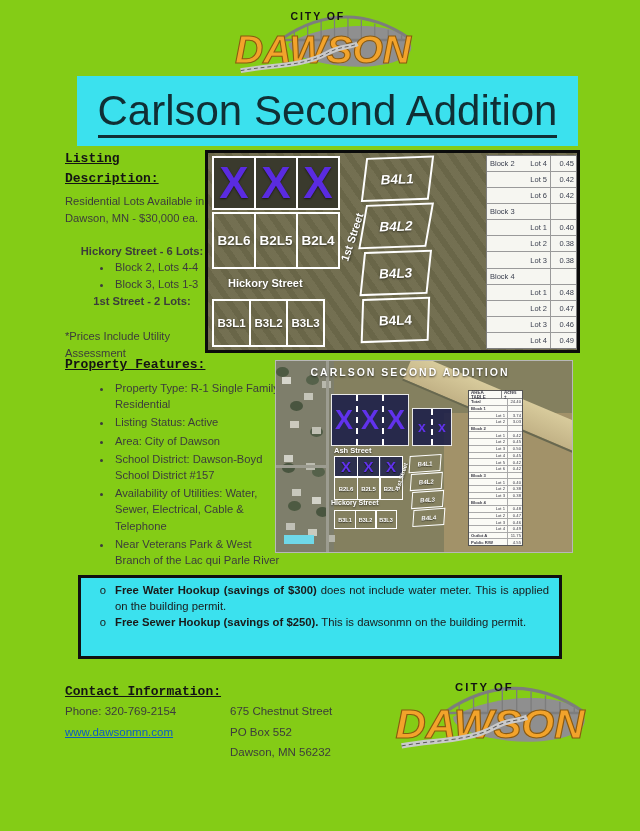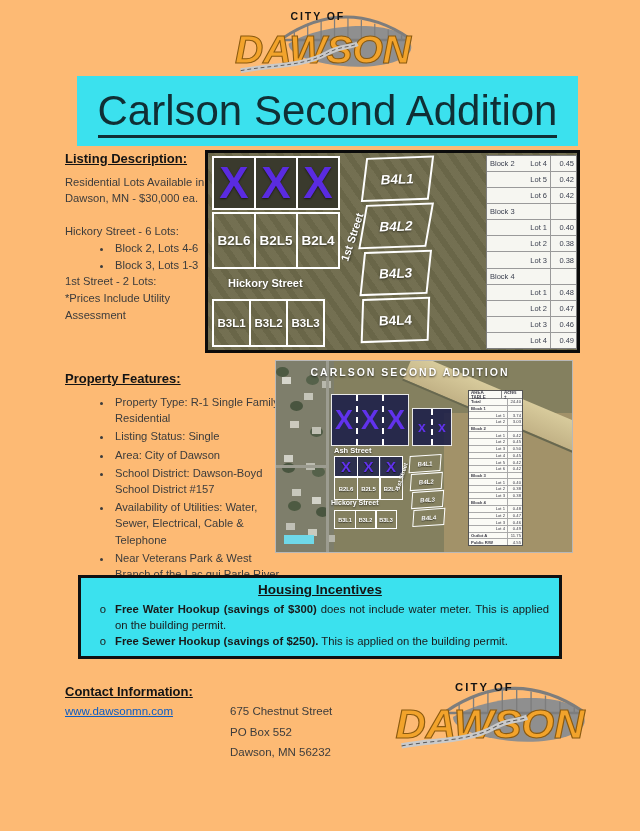--- a/index.html
+++ b/index.html
@@ -1,41 +1,41 @@
 <!DOCTYPE html>
 <html><head>
 <meta charset="utf-8">
 <style>
   *{box-sizing:border-box;margin:0;padding:0;}
   html,body{background:#ffffff;}
   body{font-family:"Liberation Sans","DejaVu Sans",sans-serif;}
-  #page{position:relative;width:640px;height:831px;background:#fdba74;overflow:hidden;}
+  #page{position:relative;width:640px;height:831px;background:#84cc16;overflow:hidden;}
 
   
   .logo{position:absolute;}
   .logo-top{left:233px;top:5px;width:182px;height:70px;}
   .logo-bottom{left:393px;top:676px;width:196px;height:74px;}
   .logo svg{width:100%;height:100%;}
 
   
   .title-band{position:absolute;left:77px;top:76px;width:501px;height:70px;background:#3be1ee;
     display:flex;align-items:center;justify-content:center;}
   .title-band h1{font-size:42px;font-weight:400;color:#102f35;letter-spacing:0px;}
   .title-band h1 span{border-bottom:3px solid #102f35;padding-bottom:1px;}
 
   
   .listing{position:absolute;left:65px;top:149px;width:154px;color:#3c3c3c;font-size:11.2px;line-height:1.5;}
-  .listing h2,.features h2,.contact h2{font-size:13px;font-weight:bold;color:#141414;text-decoration:underline;margin-bottom:5px;}
+  .listing h2,.features h2,.contact h2{font-size:13px;font-weight:bold;color:#141414;text-decoration:underline;margin-bottom:5px;font-family:Liberation Mono, monospace;}
   .listing .intro{margin-bottom:16px;}
-  .glabel{font-weight:normal;color:#3c3c3c;}
+  .glabel{font-weight:bold;color:#3c3c3c;text-align:center;}
   .listing ul{list-style:disc;padding-left:48px;}
   .listing ul li{padding-left:2px;}
-  .listing .note{width:128px;}
-
-  .features{position:absolute;left:65px;top:370px;width:218px;color:#3c3c3c;font-size:11.2px;line-height:1.45;}
+  .listing .note{margin-top:18px;width:128px;}
+
+  .features{position:absolute;left:65px;top:356px;width:218px;color:#3c3c3c;font-size:11.2px;line-height:1.45;}
   .features ul{list-style:disc;padding-left:48px;}
   .features ul li{margin-bottom:2px;padding-left:2px;}
 
   
   .map1{position:absolute;left:205px;top:150px;width:375px;height:203px;border:3px solid #0b0b0b;
     background:#6f6b4c;
     background-image:repeating-linear-gradient(55deg,rgba(0,0,0,.05) 0 6px,rgba(255,255,255,.03) 6px 14px);}
   .lotrow{position:absolute;display:flex;}
   .lotrow>div{margin-right:-2px;}
   .lotbox{border:2px solid #fff;display:flex;align-items:center;justify-content:center;
@@ -172,33 +172,33 @@
   <div class="title-band">
     <h1><span>Carlson Second Addition</span></h1>
   </div>
 
   <section class="listing">
     <h2>Listing Description:</h2>
     <p class="intro">Residential Lots Available in Dawson, MN - $30,000 ea.</p>
     <p class="glabel">Hickory Street - 6 Lots:</p>
     <ul>
 
-    <li><span>Block 2, Lots 4-6</span></li>
+    <li><span>Block 2, Lots 4-4</span></li>
         <li><span>Block 3, Lots 1-3</span></li>
       </ul>
     <p class="glabel">1st Street - 2 Lots:</p>
     <p class="note">*Prices Include Utility Assessment</p>
   </section>
 
   <section class="features">
     <h2>Property Features:</h2>
     <ul>
 
     <li><span>Property Type: R-1 Single Family Residential</span></li>
-        <li><span>Listing Status: Single</span></li>
+        <li><span>Listing Status: Active</span></li>
         <li><span>Area: City of Dawson</span></li>
         <li><span>School District: Dawson-Boyd School District #157</span></li>
         <li><span>Availability of Utilities: Water, Sewer, Electrical, Cable &amp; Telephone</span></li>
         <li><span>Near Veterans Park &amp; West Branch of the Lac qui Parle River</span></li>
       </ul>
   </section>
 
   <figure class="map1">
     <div class="lotrow m1-xrow">
 
@@ -551,39 +551,39 @@
 
           <div class="arow">
             <div class="albl kt">Public R/W</div>
             <div class="aval">4.55</div>
           </div>
         </div>
     </div>
   </figure>
 
   <section class="incentives">
-    <h2>Housing Incentives</h2>
     <ol>
 
         <li>
           <span class="o-bullet">o</span>
           <p><b>Free Water Hookup (savings of $300)</b><span> does not include water meter. This is applied on the building permit.</span></p>
         </li>
 
         <li>
           <span class="o-bullet">o</span>
-          <p><b>Free Sewer Hookup (savings of $250).</b><span> This is applied on the building permit.</span></p>
+          <p><b>Free Sewer Hookup (savings of $250).</b><span> This is dawsonmn on the building permit.</span></p>
         </li>
       </ol>
   </section>
 
   <section class="contact">
     <h2>Contact Information:</h2>
     <div class="contact-cols">
       <div class="contact-col1">
+        <p>Phone: 320-769-2154</p>
         <a href="#">www.dawsonmn.com</a>
       </div>
       <div class="contact-col2">
         <p>675 Chestnut Street</p>
         <p>PO Box 552</p>
         <p>Dawson, MN 56232</p>
       </div>
     </div>
   </section>
 

